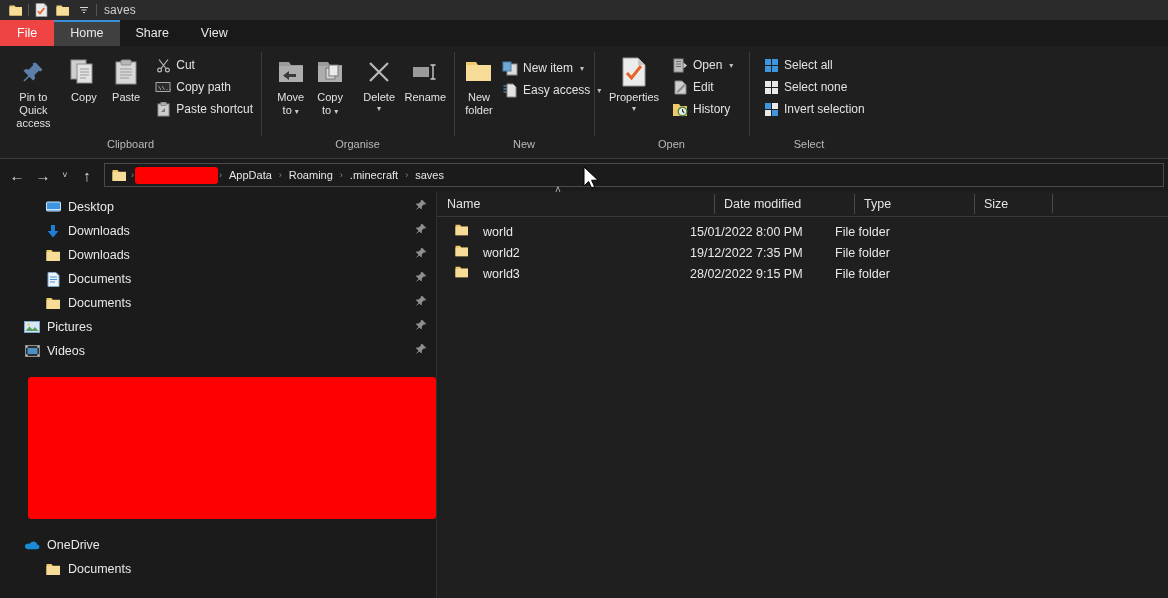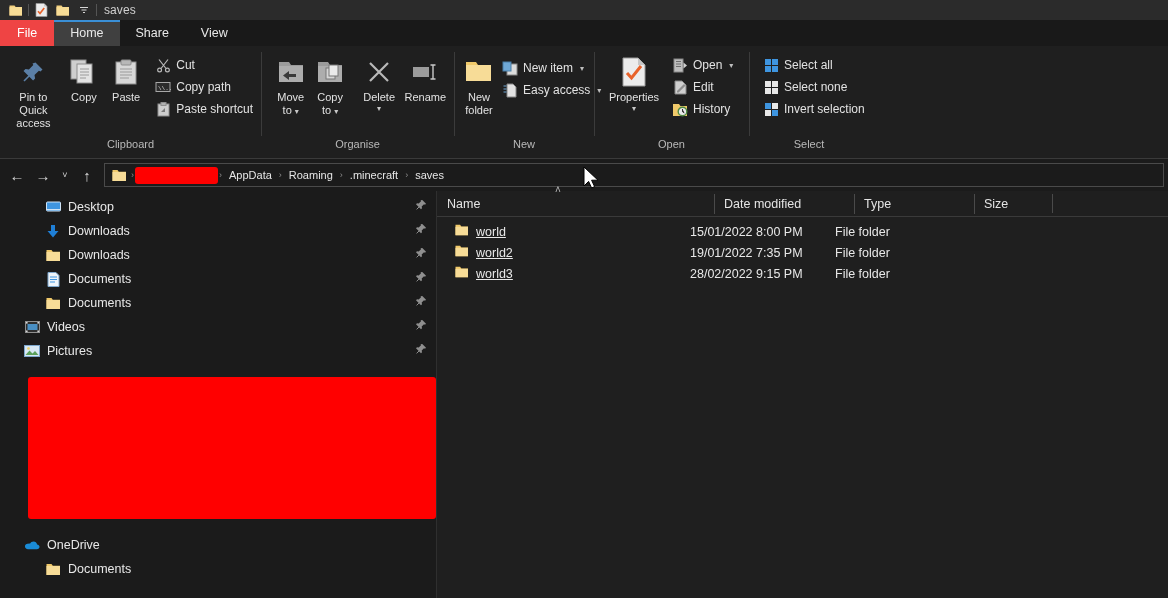--- a/index.html
+++ b/index.html
@@ -104,21 +104,21 @@
                border-bottom:1px solid #3a3a3a; }
   .col { font-size:12.5px; color:#e4e4e4; padding-left:10px; height:26px;
          display:flex; align-items:center; position:relative; }
   .col + .col::before { content:""; position:absolute; left:0; top:3px; bottom:3px; width:1px; background:#4a4a4a; }
   .col-end { position:absolute; left:615px; top:3px; bottom:3px; width:1px; background:#4a4a4a; }
   .sortmark { position:absolute; left:118px; top:-7px; font-size:10px; color:#bdbdbd; }
 
   .rows { padding-top:4px; }
   .frow { height:21px; display:flex; align-items:center; font-size:12.5px; color:#e8e8e8; }
   .frow .fname { width:253px; display:flex; align-items:center; padding-left:18px; }
-  .frow .fname .lbl { margin-left:7px;text-decoration:underline; }
+  .frow .fname .lbl { margin-left:14px; }
   .frow .fdate { width:145px; }
   .frow .ftype { width:120px; }
   .frow .fsize { width:80px; }
 
   
   .cursor { position:absolute; left:583px; top:166px; pointer-events:none; }
 </style>
 </head>
 <body>
 
@@ -526,57 +526,57 @@
       <span class="pin">
         <svg width="12" height="12" viewBox="0 0 12 12">
             <path d="M7.3 1l3.7 3.7-1 1-1-.4-2.3 2.3.3 1.7-1 1L1 5.3l1-1 1.7.3L6 2.3l-.4-1z" fill="#8f8f8f"></path>
             <path d="M4.2 7.8L1.6 10.4" stroke="#8f8f8f"></path>
           </svg>
       </span>
     </div>
 
     <div class="navitem lvl0" style="padding-left:24px">
       <span class="ic">
+        <svg width="16" height="14" viewBox="0 0 16 14">
+            <rect x="0.5" y="1.5" width="15" height="11" fill="#d8e8f5" stroke="#7ea8ce"></rect>
+            <path d="M1.5 11l4-4.5 3 3 2.5-2.5 3.5 4z" fill="#5a9f5a"></path>
+            <circle cx="4.5" cy="4.5" r="1.3" fill="#f0d060"></circle>
+          </svg>
+      </span>
+      <span class="lbl">Pictures</span>
+      <span class="pin">
+        <svg width="12" height="12" viewBox="0 0 12 12">
+            <path d="M7.3 1l3.7 3.7-1 1-1-.4-2.3 2.3.3 1.7-1 1L1 5.3l1-1 1.7.3L6 2.3l-.4-1z" fill="#8f8f8f"></path>
+            <path d="M4.2 7.8L1.6 10.4" stroke="#8f8f8f"></path>
+          </svg>
+      </span>
+    </div>
+
+    <div class="navitem lvl0" style="padding-left:24px">
+      <span class="ic">
         <svg width="15" height="14" viewBox="0 0 15 14">
             <rect x="0.5" y="1.5" width="14" height="11" fill="#2e2e2e" stroke="#8f8f8f"></rect>
             <rect x="2.5" y="4" width="10" height="6" fill="#4a90c4"></rect>
             <g fill="#d8d8d8">
               <rect x="1" y="2" width="1.6" height="1.6"></rect>
               <rect x="1" y="10.5" width="1.6" height="1.6"></rect>
               <rect x="12.4" y="2" width="1.6" height="1.6"></rect>
               <rect x="12.4" y="10.5" width="1.6" height="1.6"></rect>
             </g>
           </svg>
       </span>
       <span class="lbl">Videos</span>
       <span class="pin">
         <svg width="12" height="12" viewBox="0 0 12 12">
             <path d="M7.3 1l3.7 3.7-1 1-1-.4-2.3 2.3.3 1.7-1 1L1 5.3l1-1 1.7.3L6 2.3l-.4-1z" fill="#8f8f8f"></path>
             <path d="M4.2 7.8L1.6 10.4" stroke="#8f8f8f"></path>
           </svg>
       </span>
     </div>
 
-    <div class="navitem lvl0" style="padding-left:24px">
-      <span class="ic">
-        <svg width="16" height="14" viewBox="0 0 16 14">
-            <rect x="0.5" y="1.5" width="15" height="11" fill="#d8e8f5" stroke="#7ea8ce"></rect>
-            <path d="M1.5 11l4-4.5 3 3 2.5-2.5 3.5 4z" fill="#5a9f5a"></path>
-            <circle cx="4.5" cy="4.5" r="1.3" fill="#f0d060"></circle>
-          </svg>
-      </span>
-      <span class="lbl">Pictures</span>
-      <span class="pin">
-        <svg width="12" height="12" viewBox="0 0 12 12">
-            <path d="M7.3 1l3.7 3.7-1 1-1-.4-2.3 2.3.3 1.7-1 1L1 5.3l1-1 1.7.3L6 2.3l-.4-1z" fill="#8f8f8f"></path>
-            <path d="M4.2 7.8L1.6 10.4" stroke="#8f8f8f"></path>
-          </svg>
-      </span>
-    </div>
-
     <div class="sidebar-redact redact"></div>
 
     <div class="navitem lvl0" style="padding-left:24px">
       <span class="ic">
         <svg width="17" height="12" viewBox="0 0 17 12">
             <path d="M4.3 10.5h9.3c1.8 0 2.9-1.2 2.9-2.6 0-1.5-1.2-2.5-2.6-2.5-.3-1.9-1.9-3.2-3.8-3.2-1.6 0-3 .9-3.6 2.3-.2 0-.4-.1-.6-.1C2.3 4.4 1 5.7 1 7.4c0 1.7 1.4 3.1 3.3 3.1z" fill="#1a8bd6"></path>
           </svg>
       </span>
       <span class="lbl">OneDrive</span>
     </div>
@@ -632,21 +632,21 @@
       <div class="frow">
         <span class="fname">
           <span>
             <svg width="14" height="12" viewBox="0 0 14 12">
                 <path d="M0.5 0.8h4.6l1.2 1.7H13v8.7H0.5z" fill="#f0c96a"></path>
                 <path d="M0.5 2.8h12.5v8.4H0.5z" fill="#f7dc97"></path>
               </svg>
           </span>
           <span class="lbl">world2</span>
         </span>
-        <span class="fdate">19/01/2022 7:35 PM</span>
+        <span class="fdate">19/12/2022 7:35 PM</span>
         <span class="ftype">File folder</span>
         <span class="fsize"></span>
       </div>
 
       <div class="frow">
         <span class="fname">
           <span>
             <svg width="14" height="12" viewBox="0 0 14 12">
                 <path d="M0.5 0.8h4.6l1.2 1.7H13v8.7H0.5z" fill="#f0c96a"></path>
                 <path d="M0.5 2.8h12.5v8.4H0.5z" fill="#f7dc97"></path>

